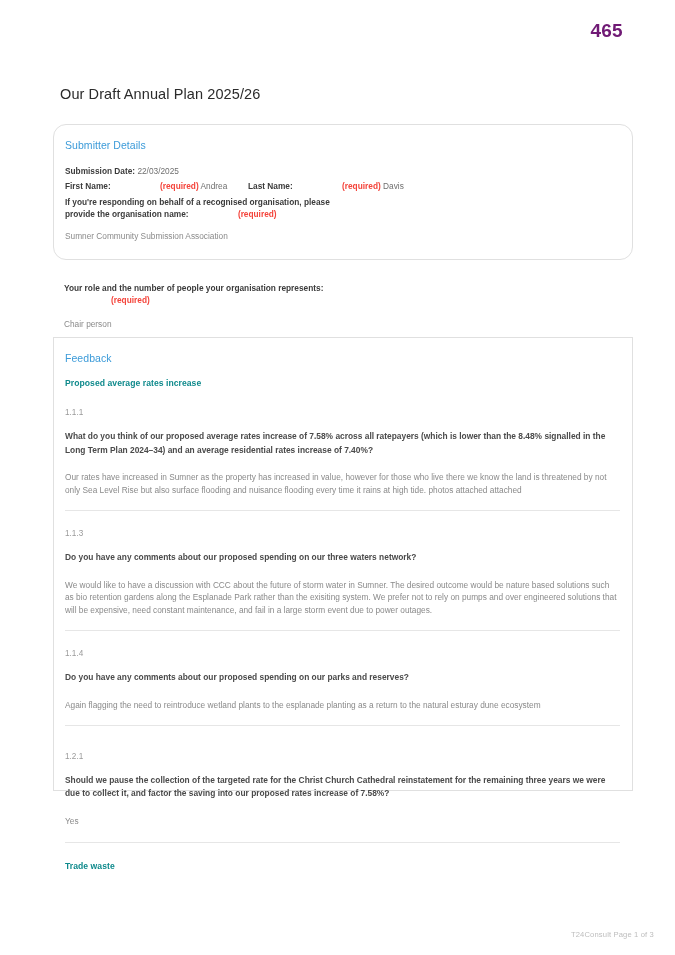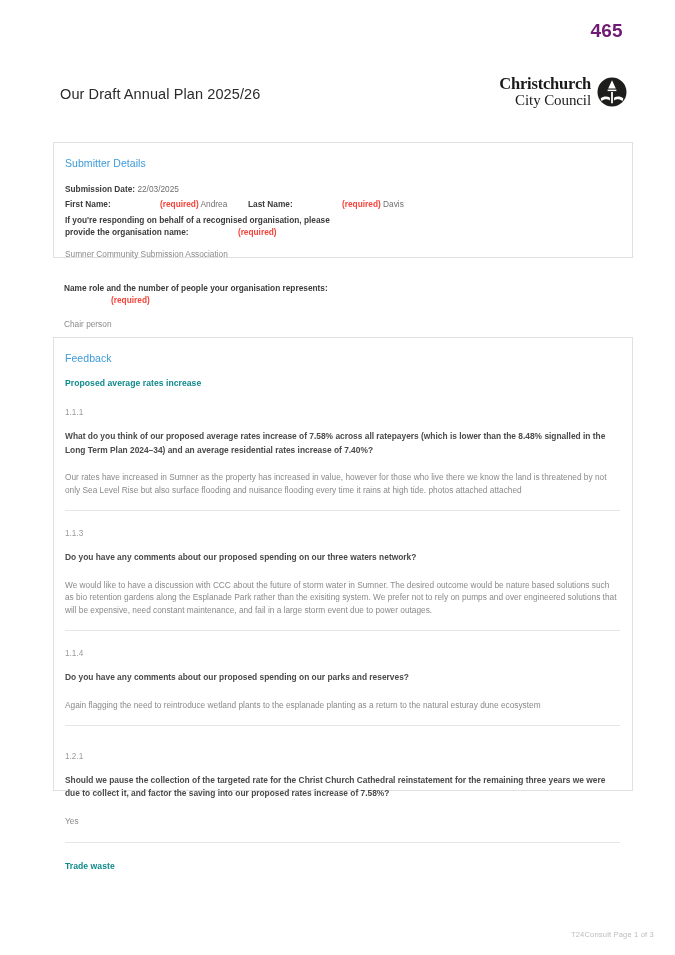--- a/index.html
+++ b/index.html
@@ -81,21 +81,21 @@
 
   
   .panel {
     position: absolute;
     left: 53px;
     width: 580px;
     box-sizing: border-box;
     border: 1px solid #e0e0e0;
     background: #fff;
   }
-  #panel-submitter { top: 142px; height: 116px; }
+  #panel-submitter { top: 124px; height: 136px; border-radius: 13px; }
   #panel-feedback  { top: 337px; height: 454px; }
 
   .panel-inner {
     padding: 14px 12px 0 11px;
   }
 
   .section-heading {
     color: #3c9bd9;
     font-size: 10.5px;
     margin: 0 0 14px 0;
@@ -181,36 +181,20 @@
 </style>
 </head>
 <body>
 
 <div class="page">
 
   <div class="stamp-number">465</div>
 
   <div class="header">
     <div class="doc-title">Our Draft Annual Plan 2025/26</div>
-    <div class="logo">
-      <div class="logo-text">
-        <span class="logo-line1">Christchurch</span>
-        <span class="logo-line2">City Council</span>
-      </div>
-      <span class="logo-mark">
-        <svg width="30" height="30" viewBox="0 0 30 30" xmlns="http://www.w3.org/2000/svg">
-          <circle cx="15" cy="15" r="14.5" fill="#1d1d1b"></circle>
-          <path d="M15 3.2 L11.2 11.6 L18.8 11.6 Z" fill="#ffffff"></path>
-          <path d="M10.6 12.6 L19.4 12.6 L19.4 14.1 L10.6 14.1 Z" fill="#ffffff"></path>
-          <path d="M14.1 14.9 L15.9 14.9 L15.9 26.3 L14.1 26.3 Z" fill="#ffffff"></path>
-          <path d="M3.6 21.5 C6.4 19.2 10.0 19.0 12.9 20.6 L12.9 23.4 C10.3 21.7 6.8 22.2 4.6 24.2 Z" fill="#ffffff"></path>
-          <path d="M26.4 21.5 C23.6 19.2 20.0 19.0 17.1 20.6 L17.1 23.4 C19.7 21.7 23.2 22.2 25.4 24.2 Z" fill="#ffffff"></path>
-        </svg>
-      </span>
-    </div>
   </div>
 
   <div class="panel" id="panel-submitter">
     <div class="panel-inner">
       <div class="section-heading">Submitter Details</div>
 
       <div class="field-row">
         <span class="lbl">Submission Date:</span>
         <span class="val">22/03/2025</span>
       </div>
@@ -228,21 +212,21 @@
       <div class="field-row" style="max-width:290px;">
         <span class="lbl">If you're responding on behalf of a recognised organisation, please provide the organisation name:</span>
         <span class="req">(required)</span>
       </div>
 
       <div class="answer">Sumner Community Submission Association</div>
     </div>
   </div>
 
   <div class="overlap-label" style="top:282px; left:64px; max-width:300px;">
-    <span class="lbl">Name role and the number of people your organisation represents:</span>
+    <span class="lbl">Your role and the number of people your organisation represents:</span>
     <span class="req">(required)</span>
   </div>
   <div class="overlap-label" style="top:318px; left:64px; color:#8a8a8a;">Chair person</div>
 
   <div class="panel" id="panel-feedback">
     <div class="panel-inner">
       <div class="section-heading">Feedback</div>
 
       <div class="topic-heading">Proposed average rates increase</div>
 

